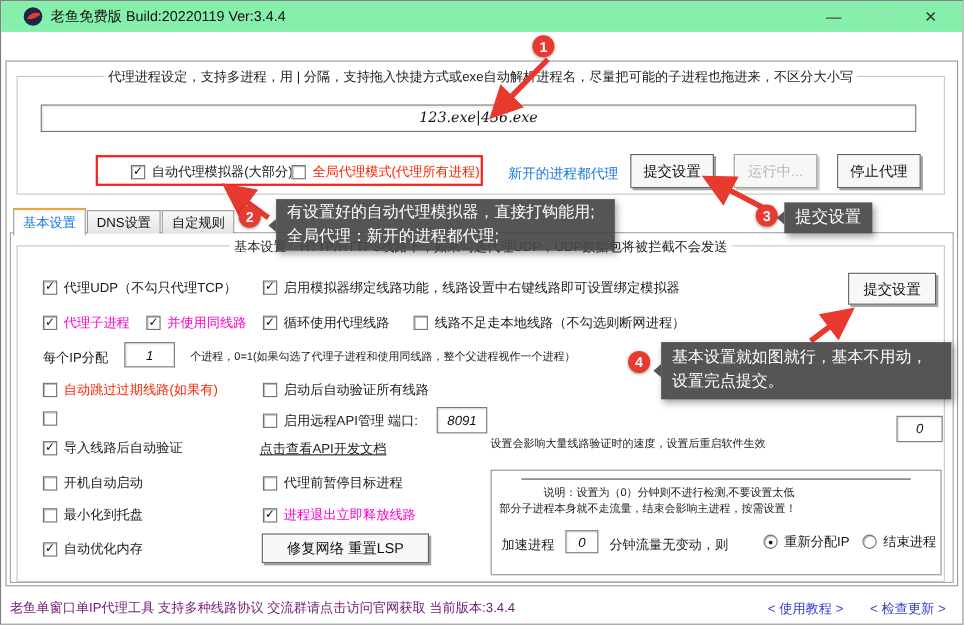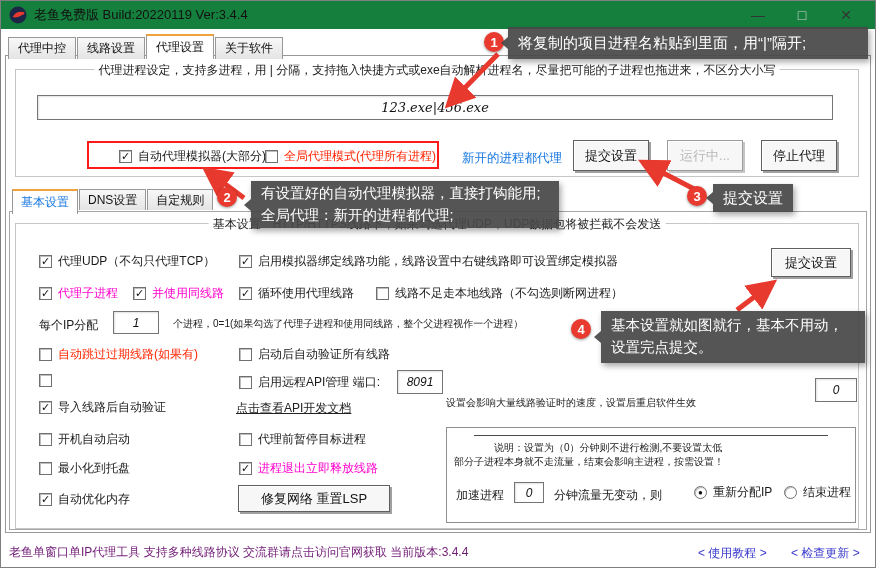--- a/index.html
+++ b/index.html
@@ -1,33 +1,33 @@
 <!DOCTYPE html>
 <html><head>
 <meta charset="utf-8">
 <style>
   html,body{margin:0;padding:0;background:#d9d9d9;}
   .window{position:relative;width:876px;height:568px;background:#fff;border:1px solid #7f7f7f;
     box-sizing:border-box;font-family:"Liberation Sans","DejaVu Sans",sans-serif;overflow:hidden;}
   
   .titlebar{position:absolute;left:0;top:0;width:100%;height:28px;display:flex;align-items:center;
-    padding-left:8px;box-sizing:border-box;background:#15803d;}
+    padding-left:20px;box-sizing:border-box;background:#86efac;}
   .app-icon{width:18px;height:18px;margin-right:7px;flex:none;}
   .title{font-size:13px;color:#111;white-space:nowrap;}
   .winctl{position:absolute;top:0;height:28px;width:34px;display:flex;align-items:center;justify-content:center;
     font-size:14px;color:#333;cursor:pointer;}
   .ctl-min{right:100px;}
   .ctl-max{right:56px;color:#cfcfcf;}
   .ctl-close{right:12px;}
   
   .tabbar{position:absolute;left:7px;top:33px;display:flex;align-items:flex-end;gap:1px;z-index:2;}
   .tab{height:21px;padding:0 9px;display:flex;align-items:center;font-size:12px;color:#111;
     background:linear-gradient(#f8f8f8,#e4e4e4);border:1px solid #989898;border-bottom:none;cursor:pointer;white-space:nowrap;}
   .tab.active{height:23px;background:#fff;border-top:2px solid #f0a23c;}
-  .subtabbar{position:absolute;left:11px;top:188px;display:flex;align-items:flex-start;gap:1px;z-index:2;}
+  .subtabbar{position:absolute;left:11px;top:188px;display:flex;align-items:center;gap:1px;z-index:2;}
   .subtab{height:20px;padding:0 8px;display:flex;align-items:center;font-size:12px;color:#111;
     background:linear-gradient(#f8f8f8,#e4e4e4);border:1px solid #989898;border-bottom:none;cursor:pointer;white-space:nowrap;}
   .subtab.active{height:23px;background:#fff;border-top:2px solid #f0a23c;color:#1778e0;}
   
   .panel{position:absolute;left:4px;top:54px;width:866px;height:478px;border:1px solid #989898;background:#fff;box-sizing:border-box;}
   .subpanel{position:absolute;left:8px;top:210px;width:858px;height:319px;border:1px solid #a6a6a6;background:#fff;box-sizing:border-box;}
   .group{position:absolute;border:1px solid #c6c6c6;box-sizing:border-box;}
   .grouplabel{position:absolute;font-size:12px;color:#222;background:#fff;padding:0 4px;white-space:nowrap;transform:translateX(-50%);}
   
   .ipt{position:absolute;border:1px solid #757575;background:#fff;font-size:12px;text-align:center;
@@ -79,26 +79,20 @@
       <circle cx="9" cy="9" r="8.5" fill="#1c2747"></circle>
       <path d="M3.5 11 C6.5 5.5, 12 4.5, 15.5 7 C13 9.5, 8.5 12.5, 3.5 11 Z" fill="#e8392e"></path>
       <path d="M12 7.5 L15.5 5.5 L14.5 9 Z" fill="#e8392e"></path>
     </svg>
     <span class="title">老鱼免费版 Build:20220119 Ver:3.4.4</span>
   </div>
   <div class="winctl ctl-min">—</div>
   <div class="winctl ctl-max">□</div>
   <div class="winctl ctl-close">✕</div>
 
-  <div class="tabbar">
-    <div class="tab">代理中控</div>
-    <div class="tab">线路设置</div>
-    <div class="tab active">代理设置</div>
-    <div class="tab">关于软件</div>
-  </div>
 
   <div class="panel"></div>
 
   <div class="group" style="left:14px;top:68px;width:844px;height:108px"></div>
   <div class="grouplabel" style="left:436px;top:61px">代理进程设定，支持多进程，用 | 分隔，支持拖入快捷方式或exe自动解析进程名，尽量把可能的子进程也拖进来，不区分大小写</div>
   <input class="ipt process-input" style="left: 36px; top: 94px; width: 796px; height: 25px;" value="123.exe|456.exe">
 
   <div class="redbox" style="left:86px;top:140px;width:352px;height:28px"></div>
   <div class="cb" style="left:118px;top:147px">
     <span class="bx">✓</span>
@@ -227,23 +221,20 @@
         <path d="M0,0 L6,3 L0,6 Z" fill="#e8392e"></path>
       </marker>
     </defs>
     <line x1="497" y1="53" x2="450" y2="101" stroke="#e8392e" stroke-width="5" marker-end="url(#ah)"></line>
     <line x1="243" y1="197" x2="208" y2="171" stroke="#e8392e" stroke-width="5" marker-end="url(#ah)"></line>
     <line x1="695" y1="189" x2="645" y2="163" stroke="#e8392e" stroke-width="5" marker-end="url(#ah)"></line>
     <line x1="736" y1="309" x2="769" y2="284" stroke="#e8392e" stroke-width="5" marker-end="url(#ah)"></line>
   </svg>
 
   <div class="badge" style="left:483px;top:31px">1</div>
-  <div class="tip tip1" style="left:507px;top:26px;width:360px;height:32px">
-    <span class="l">将复制的项目进程名粘贴到里面，用“|”隔开;</span>
-  </div>
 
   <div class="badge" style="left:216px;top:186px">2</div>
   <div class="tip tip2" style="left:250px;top:180px;width:308px;height:47px">
     <span class="l">有设置好的自动代理模拟器，直接打钩能用;</span>
     <span class="l">全局代理：新开的进程都代理;</span>
   </div>
 
   <div class="badge" style="left:686px;top:185px">3</div>
   <div class="tip tip3" style="left:712px;top:183px;width:80px;height:28px">
     <span class="l">提交设置</span>

